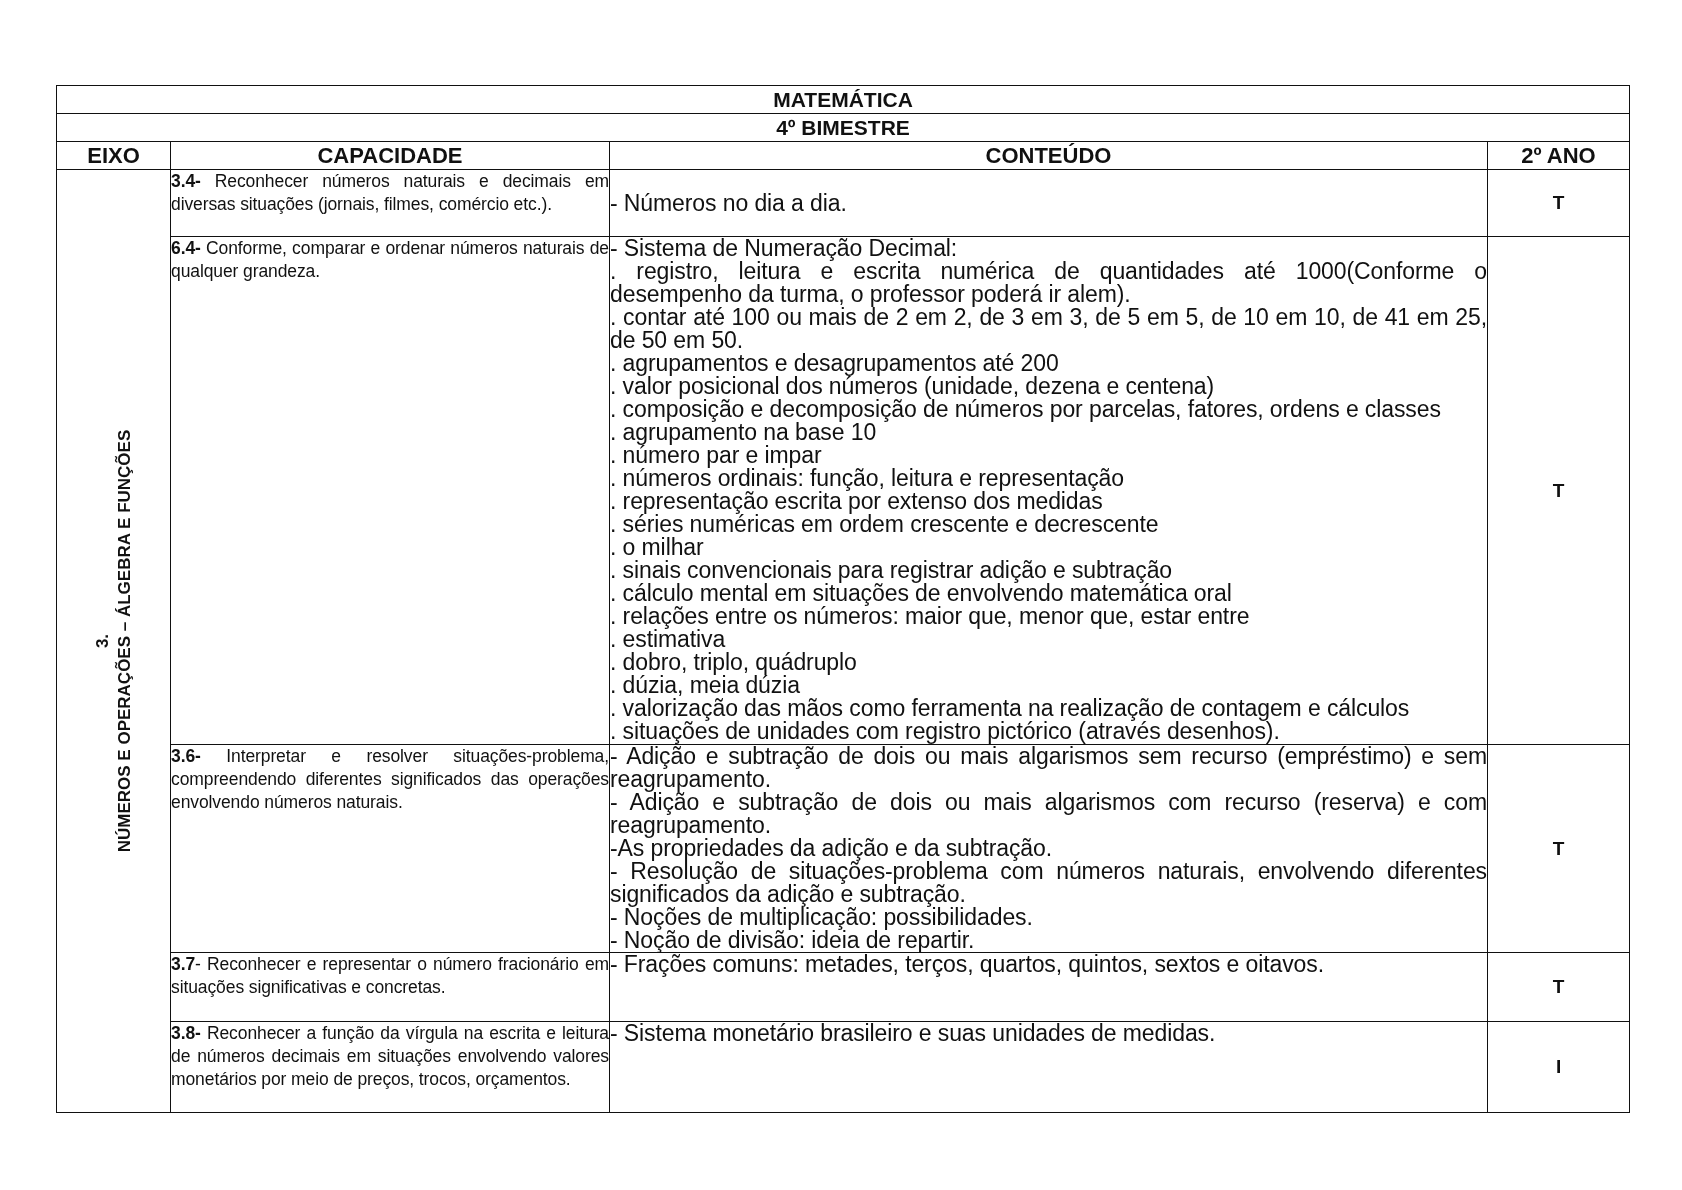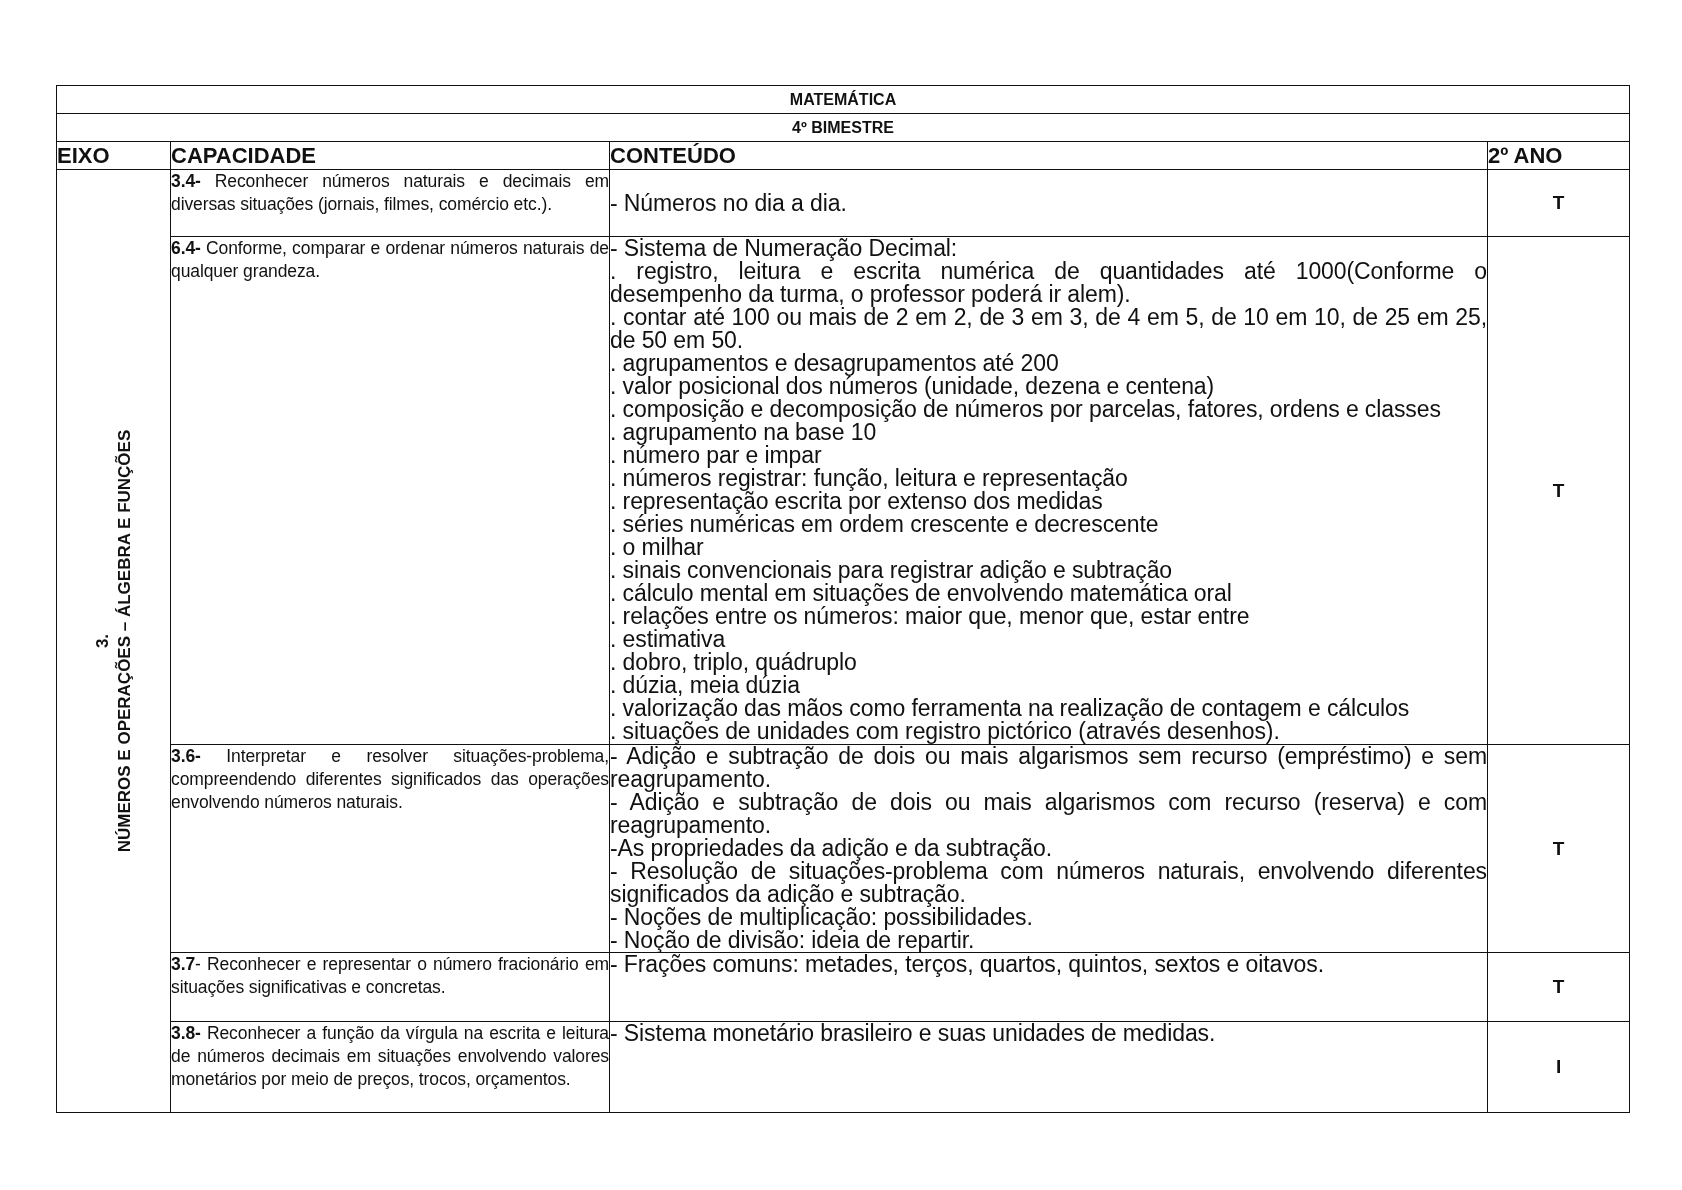--- a/index.html
+++ b/index.html
@@ -10,25 +10,25 @@
       width: 1573px; border-collapse: collapse; table-layout: fixed;
     }
     table.grid td, table.grid th {
       border: 1.5px solid #111; padding: 0; vertical-align: top;
     }
     col.c-eixo { width: 114px; }
     col.c-cap { width: 439px; }
     col.c-cont { width: 878px; }
     col.c-ano { width: 142px; }
     .title-cell {
-      text-align: center; font-weight: bold; font-size: 16px;
+      text-align: center; font-weight: bold; font-size: 21px;
       height: 27px; line-height: 27px; vertical-align: middle;
     }
     .head-cell {
-      font-weight: bold; font-size: 22px;
+      text-align: center; font-weight: bold; font-size: 22px;
       height: 27px; line-height: 27px; vertical-align: middle;
     }
     .cap {
       font-size: 17.5px; line-height: 23px; text-align: justify;
       padding: 1px 11px 0 11px; letter-spacing: -0.1px;
     }
     .cap b { font-weight: bold; }
     .cont {
       font-size: 23px; line-height: 23px; text-align: justify;
       padding: 0 10px 0 10px; letter-spacing: -0.1px;
@@ -87,27 +87,27 @@
       <span class="ln">- Números no dia a dia.</span>
     </td>
     <td class="ano">T</td>
   </tr>
 
   <tr class="r-35">
     <td class="cap"><b>6.4-</b> <span>Conforme, comparar e ordenar números naturais de qualquer grandeza.</span></td>
     <td class="cont">
       <span class="ln">- Sistema de Numeração Decimal:</span>
       <span class="ln">. registro, leitura e escrita numérica de quantidades até 1000(Conforme o desempenho da turma, o professor poderá ir alem).</span>
-      <span class="ln">. contar até 100 ou mais de 2 em 2, de 3 em 3, de 4 em 5, de 10 em 10, de 25 em 25, de 50 em 50.</span>
+      <span class="ln">. contar até 100 ou mais de 2 em 2, de 3 em 3, de 5 em 5, de 10 em 10, de 41 em 25, de 50 em 50.</span>
       <span class="ln">. agrupamentos e desagrupamentos até 200</span>
       <span class="ln">. valor posicional dos números (unidade, dezena e centena)</span>
       <span class="ln">. composição e decomposição de números por parcelas, fatores, ordens e classes</span>
       <span class="ln">. agrupamento na base 10</span>
       <span class="ln">. número par e impar</span>
-      <span class="ln">. números registrar: função, leitura e representação</span>
+      <span class="ln">. números ordinais: função, leitura e representação</span>
       <span class="ln">. representação escrita por extenso dos medidas</span>
       <span class="ln">. séries numéricas em ordem crescente e decrescente</span>
       <span class="ln">. o milhar</span>
       <span class="ln">. sinais convencionais para registrar adição e subtração</span>
       <span class="ln">. cálculo mental em situações de envolvendo matemática oral</span>
       <span class="ln">. relações entre os números: maior que, menor que, estar entre</span>
       <span class="ln">. estimativa</span>
       <span class="ln">. dobro, triplo, quádruplo</span>
       <span class="ln">. dúzia, meia dúzia</span>
       <span class="ln">. valorização das mãos como ferramenta na realização de contagem e cálculos</span>

